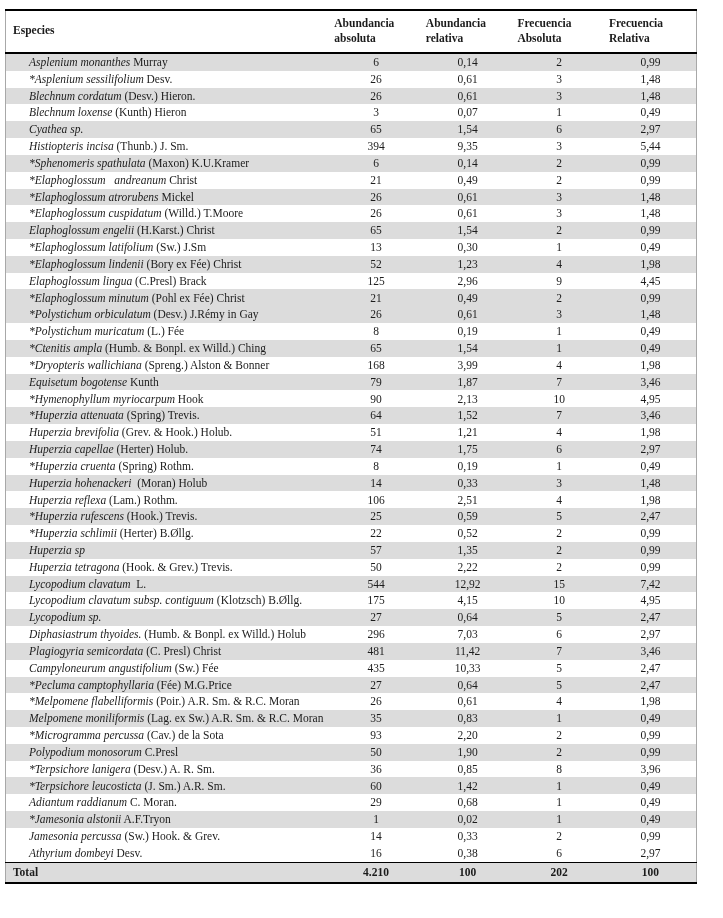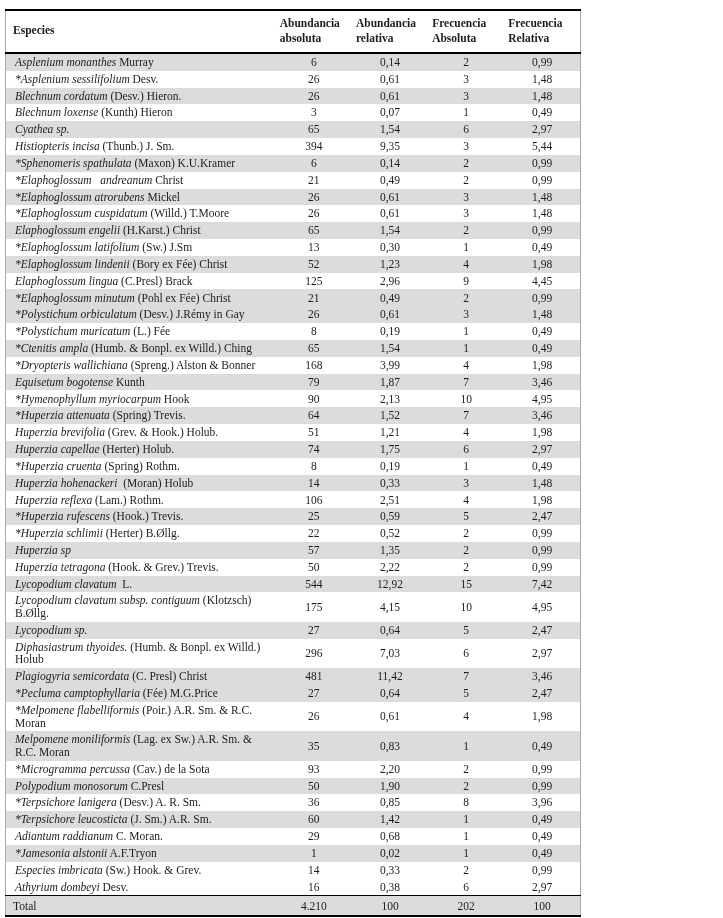--- a/index.html
+++ b/index.html
@@ -1,50 +1,50 @@
 <!DOCTYPE html>
 <html style="--band: #dcdcdc; --line: #000000; --side: #a8a8a8; --text: #1c1c1c;"><head>
 <meta charset="utf-8">
 <style>
   html,body{margin:0;padding:0;background:#ffffff;}
   body{
     width:723px;height:918px;position:relative;overflow:hidden;
     font-family:"Liberation Serif","DejaVu Serif",serif;
     color:var(--text,#1c1c1c);
   }
-  .table-wrap{position:absolute;left:5px;top:9px;width:576px;}
+  .table-wrap{position:absolute;left:5px;top:9px;width:692px;}
   table{
     width:100%;border-collapse:collapse;table-layout:fixed;
     border-top:2px solid var(--line,#000);
     border-bottom:2px solid var(--line,#000);
     border-left:1px solid var(--side,#a8a8a8);
     border-right:1px solid var(--side,#a8a8a8);
   }
   col.c-species{width:47%;}
   col.c-num{width:13.25%;}
   thead th{
     border-bottom:2px solid var(--line,#000);
     font-weight:bold;font-size:11.5px;line-height:1.3;
     padding:5px 4px 6px 4px;vertical-align:middle;background:#fff;
   }
   thead th.h-species{text-align:left;padding-left:7px;}
   thead th.h-num{text-align:left;}
   tbody td{
     font-size:11.5px;line-height:1.1;
     padding:2.1px 4px;vertical-align:middle;
   }
-  tbody td.species{text-align:left;padding-left:9px;white-space:pre-wrap;}
+  tbody td.species{text-align:left;padding-left:23px;white-space:pre-wrap;}
   tbody td.num{text-align:center;}
   tbody tr.band{background:var(--band,#dcdcdc);}
   .sci{font-style:italic;}
   .auth{font-style:normal;}
   tfoot td{
     border-top:1.5px solid var(--line,#000);
     background:var(--band,#dcdcdc);
-    font-weight:normal;font-size:11.5px;
+    font-weight:bold;font-size:11.5px;
     padding:3.5px 4px;
   }
   tfoot td.species{text-align:left;padding-left:7px;}
   tfoot td.num{text-align:center;}
 </style>
 </head>
 <body>
 
 <div class="table-wrap">
   <table>
@@ -322,20 +322,27 @@
     <td class="num">6</td>
     <td class="num">2,97</td>
   </tr>
         <tr class="band">
     <td class="species"><span class="sci">Plagiogyria semicordata</span><span class="auth"> (C. Presl) Christ</span></td>
     <td class="num">481</td>
     <td class="num">11,42</td>
     <td class="num">7</td>
     <td class="num">3,46</td>
   </tr>
+        <tr>
+    <td class="species"><span class="sci">Campyloneurum angustifolium</span><span class="auth"> (Sw.) Fée</span></td>
+    <td class="num">435</td>
+    <td class="num">10,33</td>
+    <td class="num">5</td>
+    <td class="num">2,47</td>
+  </tr>
         <tr class="band">
     <td class="species"><span class="sci">*Pecluma camptophyllaria</span><span class="auth"> (Fée) M.G.Price</span></td>
     <td class="num">27</td>
     <td class="num">0,64</td>
     <td class="num">5</td>
     <td class="num">2,47</td>
   </tr>
         <tr>
     <td class="species"><span class="sci">*Melpomene flabelliformis</span><span class="auth"> (Poir.) A.R. Sm. &amp; R.C. Moran</span></td>
     <td class="num">26</td>
@@ -386,21 +393,21 @@
     <td class="num">0,49</td>
   </tr>
         <tr class="band">
     <td class="species"><span class="sci">*Jamesonia alstonii</span><span class="auth"> A.F.Tryon</span></td>
     <td class="num">1</td>
     <td class="num">0,02</td>
     <td class="num">1</td>
     <td class="num">0,49</td>
   </tr>
         <tr>
-    <td class="species"><span class="sci">Especies imbricata</span><span class="auth"> (Sw.) Hook. &amp; Grev.</span></td>
+    <td class="species"><span class="sci">Jamesonia percussa</span><span class="auth"> (Sw.) Hook. &amp; Grev.</span></td>
     <td class="num">14</td>
     <td class="num">0,33</td>
     <td class="num">2</td>
     <td class="num">0,99</td>
   </tr>
         <tr>
     <td class="species"><span class="sci">Athyrium dombeyi</span><span class="auth"> Desv.</span></td>
     <td class="num">16</td>
     <td class="num">0,38</td>
     <td class="num">6</td>

